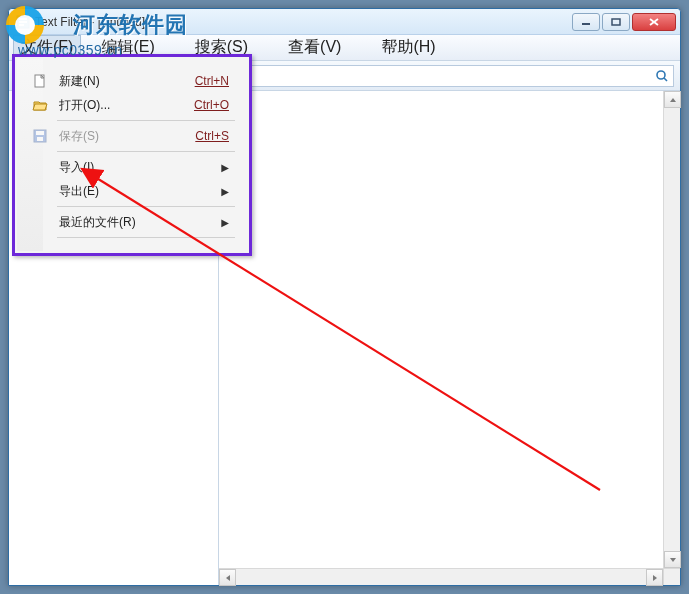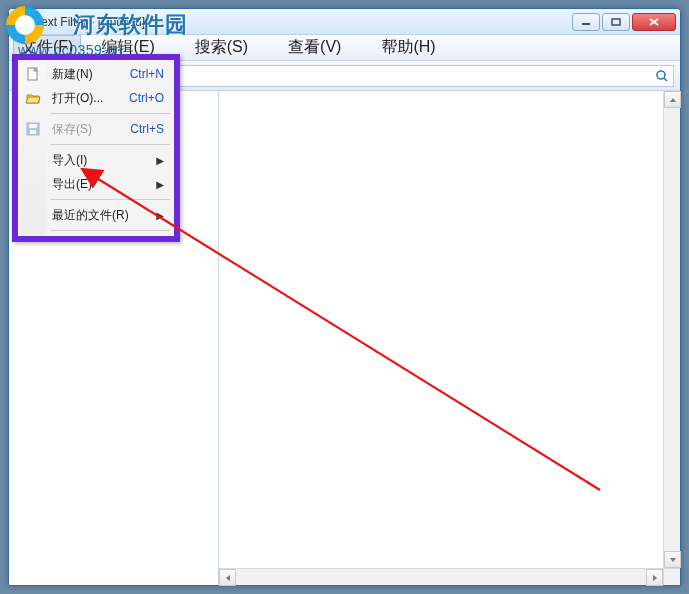--- a/index.html
+++ b/index.html
@@ -53,33 +53,33 @@
 
   
   .client { flex:1; display:flex; background:#fff; position:relative; }
   .left-pane {
     width: 210px; border-right:1px solid #c8d6e5; background:#fff;
   }
   .right-pane { flex:1; background:#fff; position:relative; }
 
   
   .dropdown {
-    position:absolute; left:12px; top:54px; width:168px;
-    background:#f4f4f4; border:6px solid #6d28d9; box-shadow:2px 2px 4px rgba(0,0,0,.25);
-    z-index:50; font-size:12px; color:#222; padding:2px;
+    position:absolute; left:12px; top:54px; width:240px;
+    background:#f4f4f4; border:3px solid #6d28d9; box-shadow:2px 2px 4px rgba(0,0,0,.25);
+    z-index:50; font-size:12px; color:#222; padding:12px;
   }
   .dd-iconcol {
     position:absolute; left:2px; top:2px; bottom:2px; width:26px;
     background:linear-gradient(#f7f7f7,#ededed);
   }
   .dd-item {
     position:relative; height:24px; display:flex; align-items:center;
     padding-left:32px; padding-right:8px; cursor:default;
   }
-  .dd-item .shortcut { margin-left:auto; color:#1d4ed8; }
+  .dd-item .shortcut { margin-left:auto; color:#7f1d1d;text-decoration:underline; }
   .dd-item .arrow { margin-left:auto; font-size:10px; color:#333; }
   .dd-item.disabled { color:#9a9a9a;justify-content:flex-end; }
   .dd-sep { height:1px; margin:3px 2px 3px 30px; background:#d0d0d0; }
   .dd-ico { position:absolute; left:5px; top:4px; width:16px; height:16px; display:flex; align-items:center; justify-content:center; }
 
   
   .watermark {
     position:absolute; left:6px; top:6px; pointer-events:none; z-index:200;
     opacity:.95;
   }

